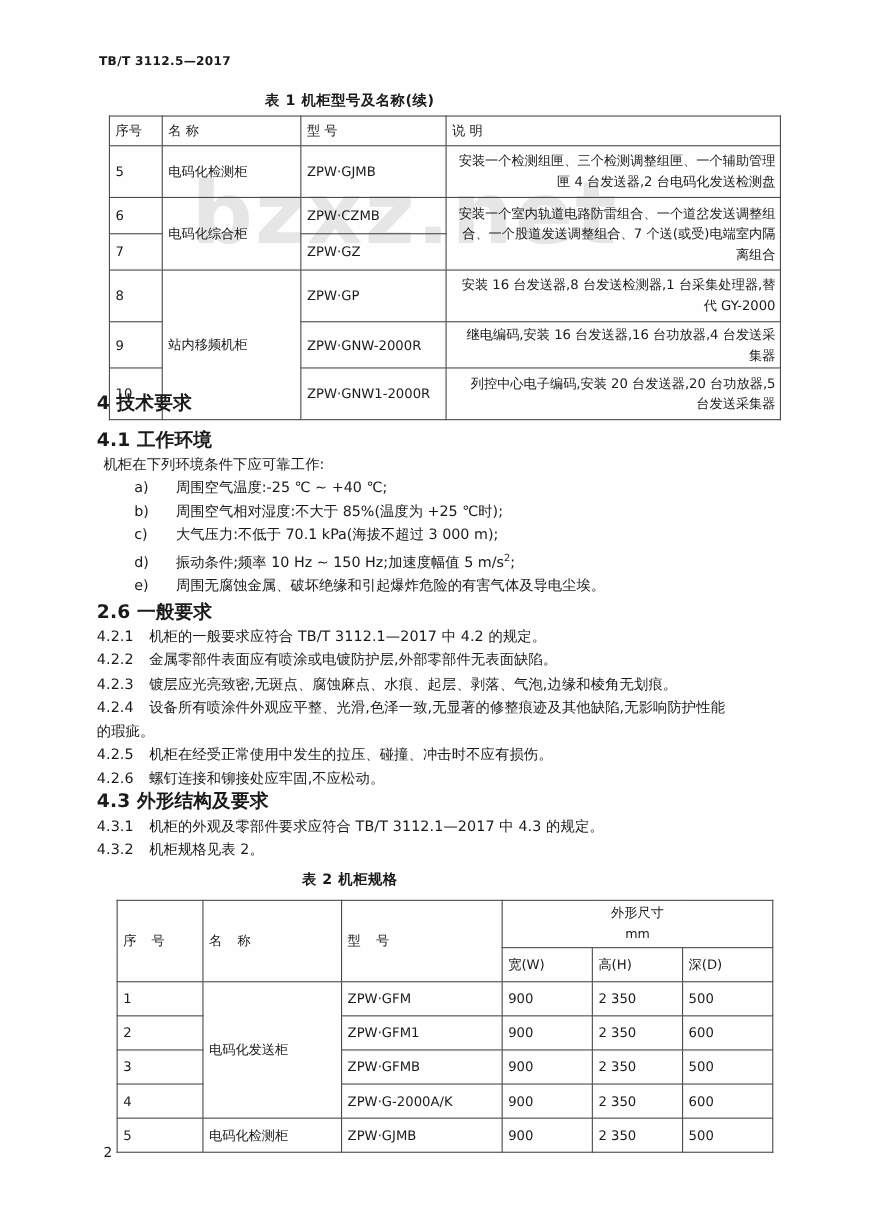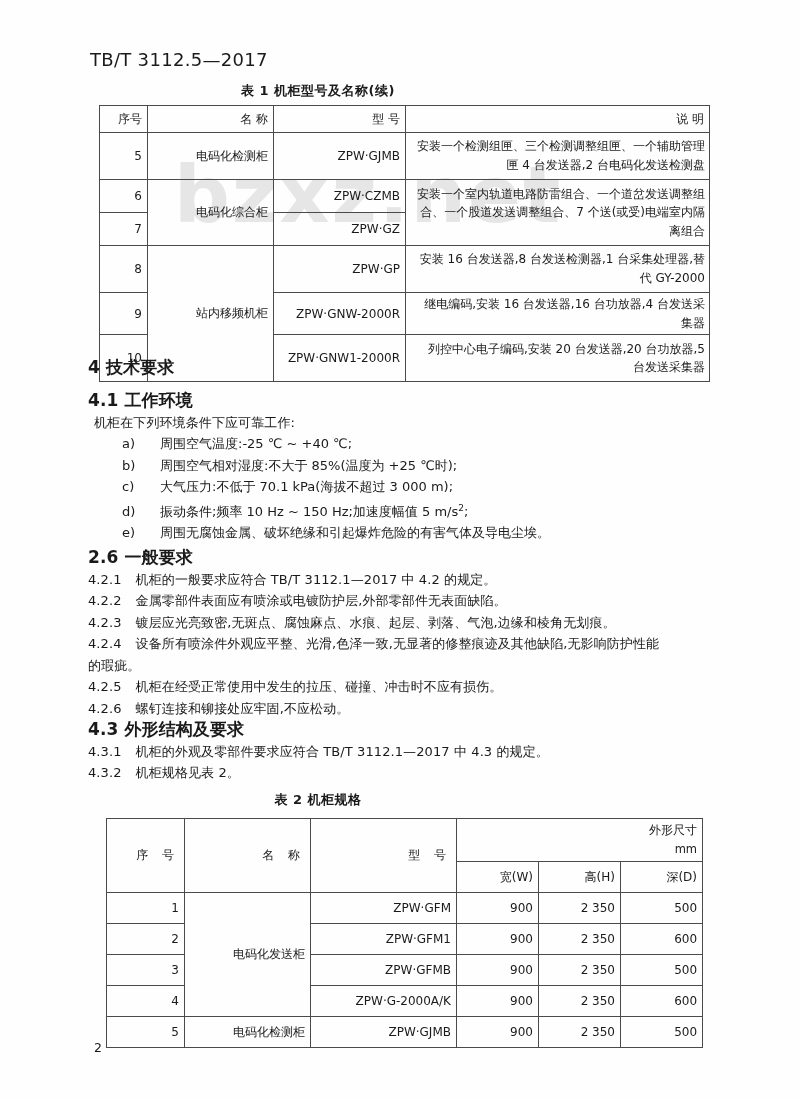--- a/index.html
+++ b/index.html
@@ -45,22 +45,22 @@
   .content {
     position: relative;
     z-index: 2;
   }
 
   
   .doc-header {
     position: absolute;
     left: 90px;
     top: 49px;
-    font-size: 18px;
-    font-weight: normal;
+    font-size: 11px;
+    font-weight: bold;
     letter-spacing: .3px;
     white-space: nowrap;
   }
 
   
   .table-caption {
     position: absolute;
     width: 636px;
     text-align: center;
     font-size: 13px;
@@ -79,21 +79,21 @@
     table-layout: fixed;
   }
   table.doc-table td,
   table.doc-table th {
     border: 1px solid #4a4a4a;
     padding: 2px 5px;
     vertical-align: middle;
     font-weight: normal;
     background: transparent;
   }
-  .ctr  { text-align: right; margin-top: 24px; }
+  .ctr  { text-align: left; margin-top: 24px; }
 
   
   #table1 {
     left: 99px;
     top: 105px;
     width: 610px;
   }
   #table1 .c-seq   { width: 48px;  }
   #table1 .c-name  { width: 126px; }
   #table1 .c-model { width: 132px; }
@@ -122,21 +122,21 @@
   #table2 .c2-name  { width: 126px; }
   #table2 .c2-model { width: 146px; }
   #table2 .c2-w     { width: 82px;  }
   #table2 .c2-h     { width: 82px;  }
   #table2 .c2-d     { width: 82px;  }
   #table2 td { height: 26px; }
   #table2 .sp { letter-spacing: 5px; }
 
   .dim-head {
     line-height: 1.6;
-    text-align: right;
+    text-align: center;
   }
   .dim-head .unit { font-size: 11.5px; }
 
   
   .body-block {
     position: absolute;
     left: 0;
     width: 800px;
   }
   .para {

